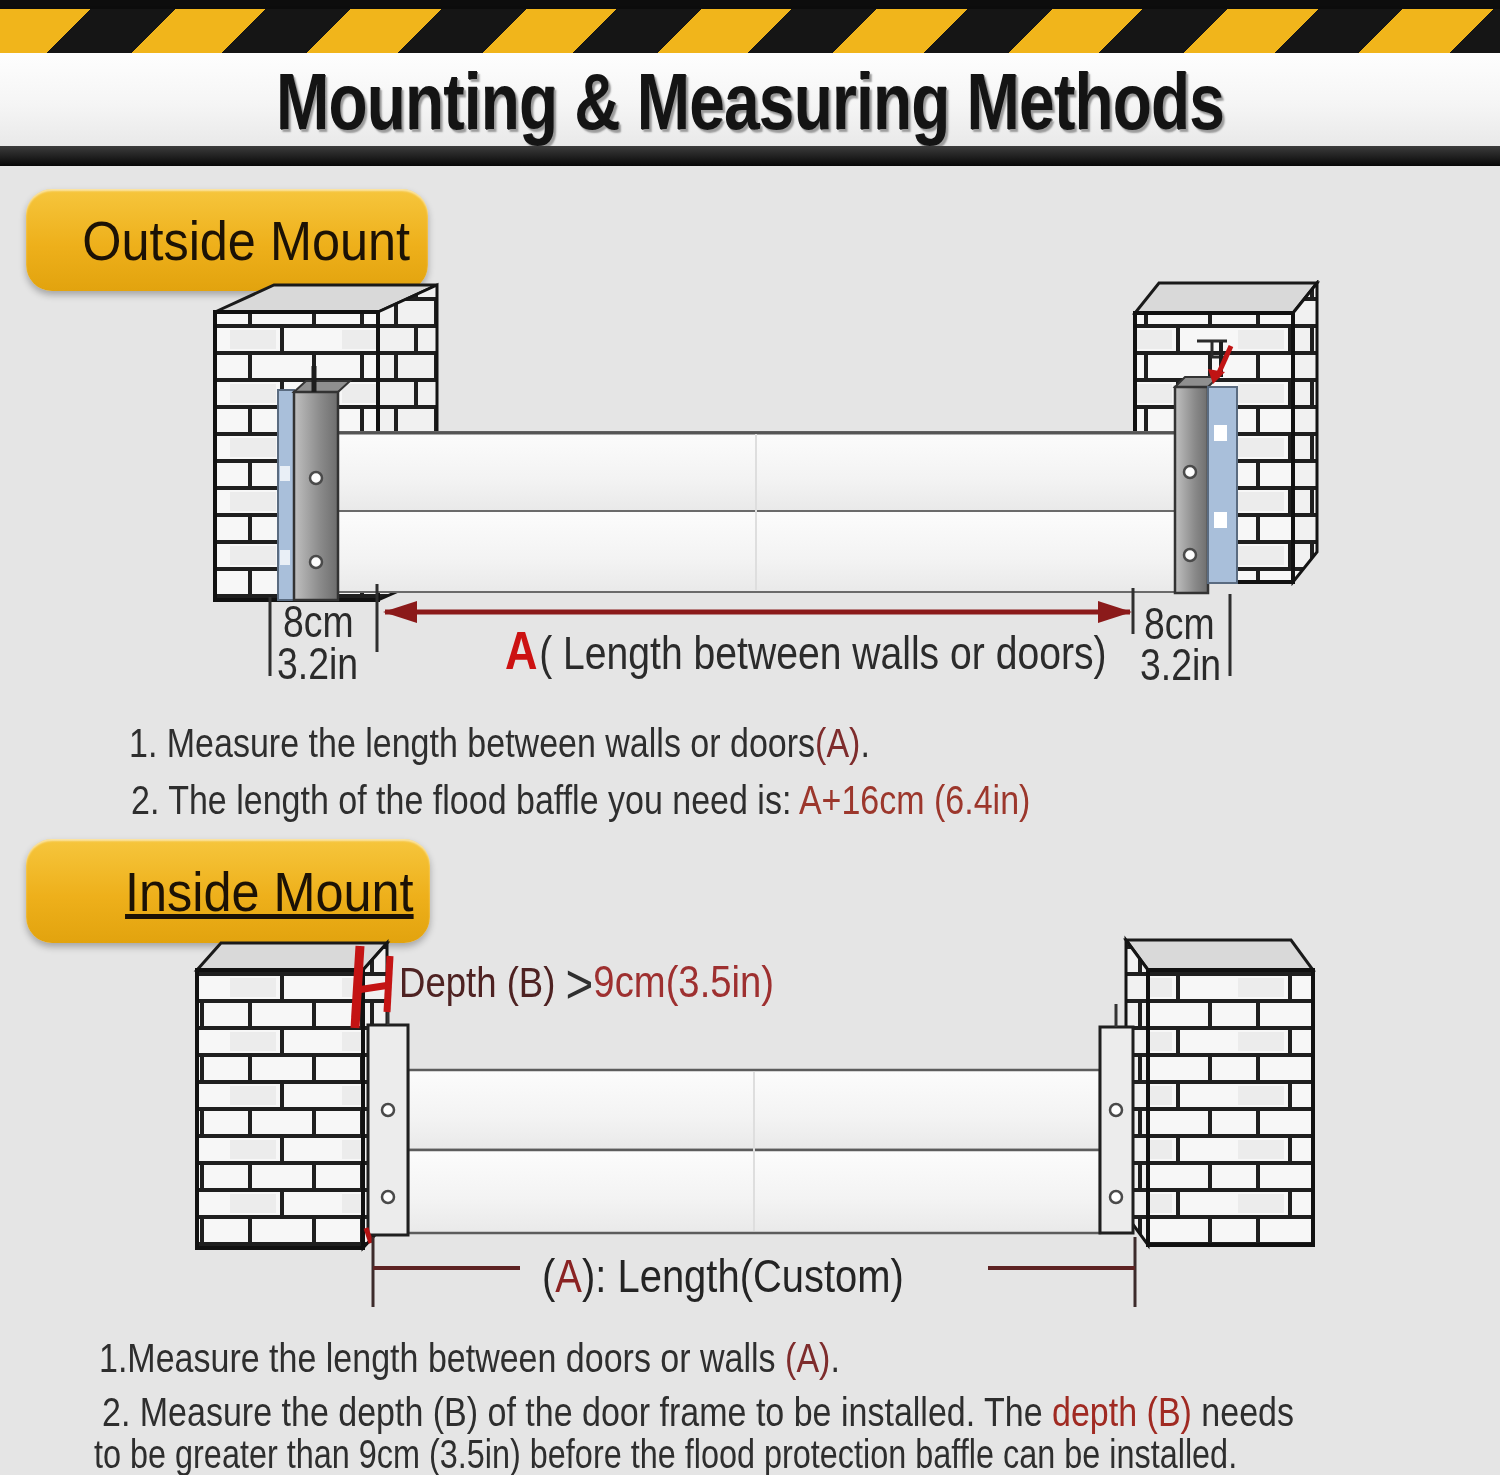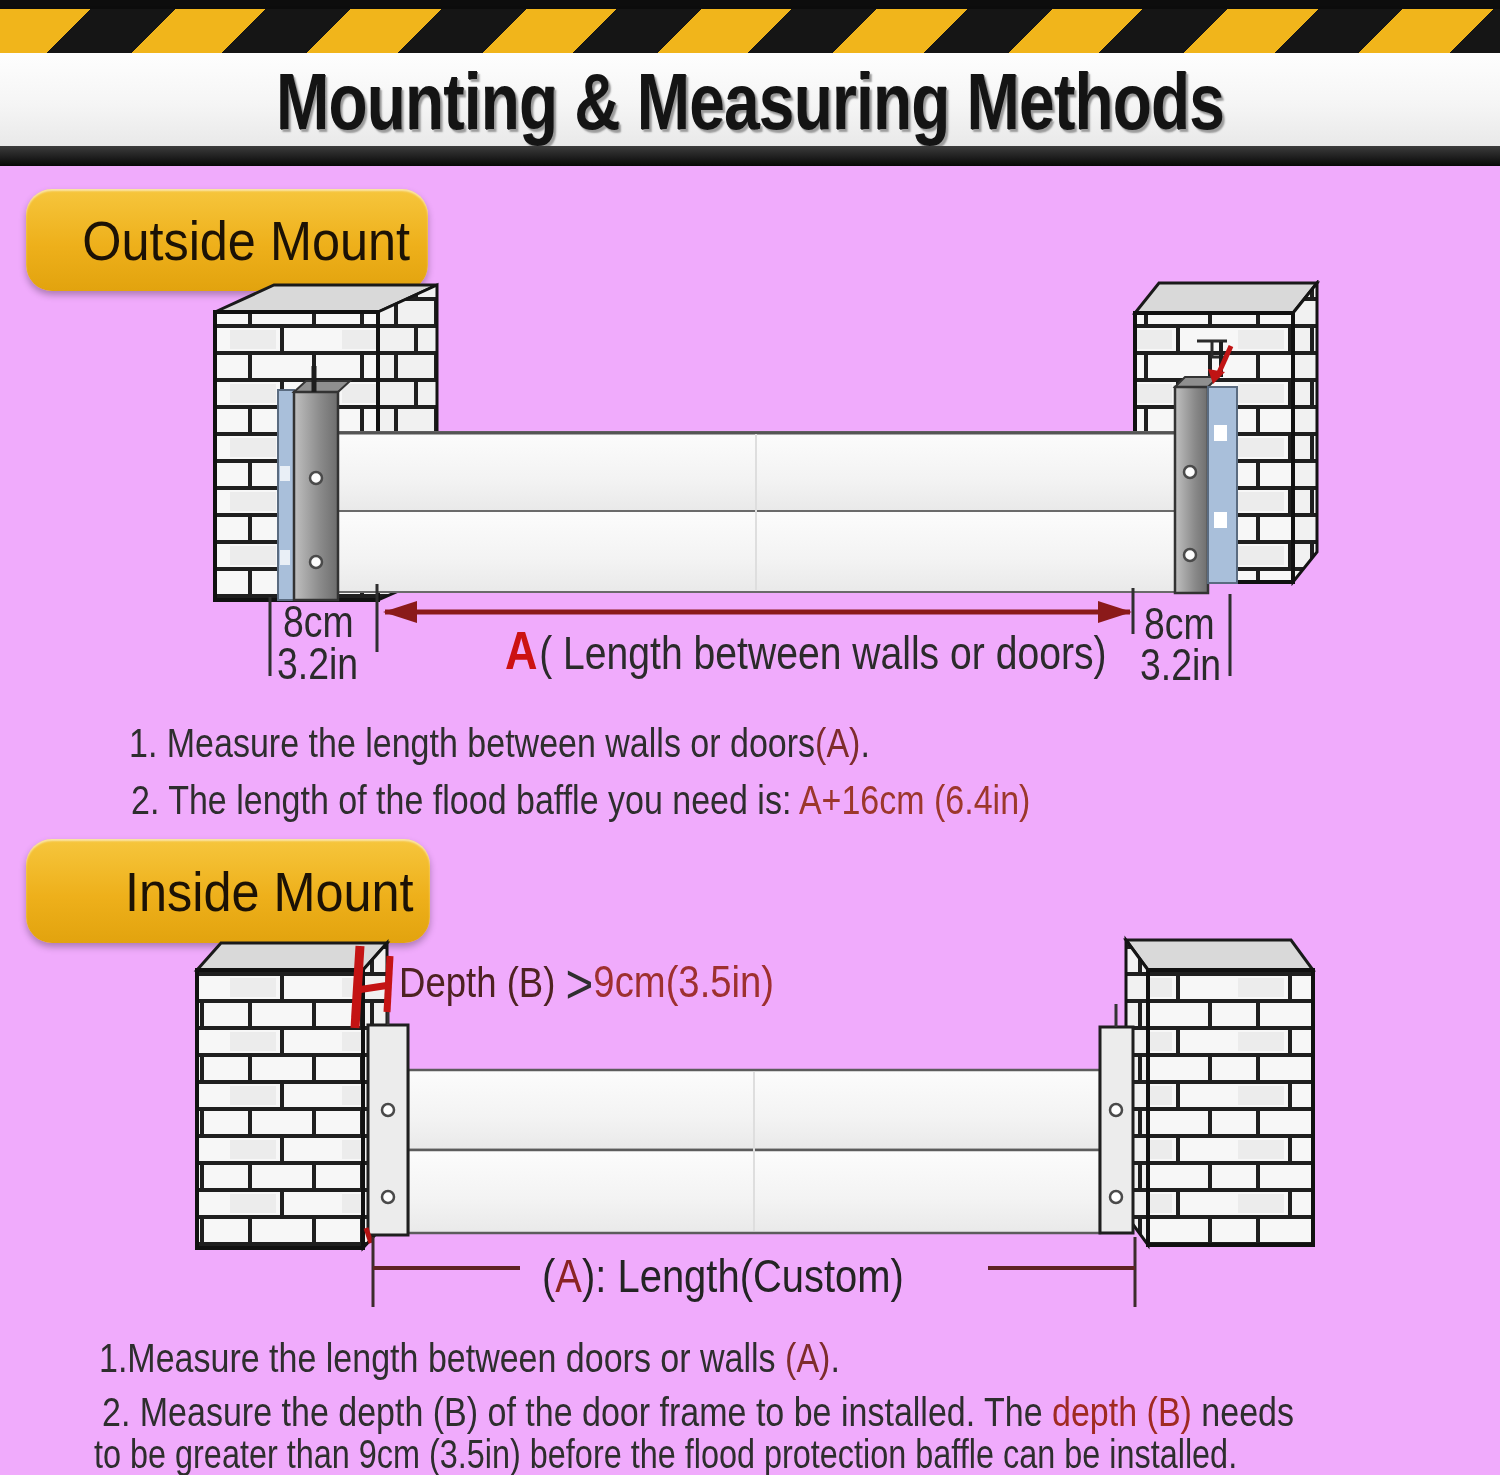--- a/index.html
+++ b/index.html
@@ -1,16 +1,16 @@
 <!DOCTYPE html>
 <html><head>
 <meta charset="utf-8">
 <style>
   html,body{margin:0;padding:0;background:#ffffff;}
-  #canvas{position:relative;width:1500px;height:1475px;background:#f0abfc;overflow:hidden;
+  #canvas{position:relative;width:1500px;height:1475px;background:#e5e5e5;overflow:hidden;
           font-family:"Liberation Sans", sans-serif;}
   .abs{position:absolute;}
   
   .topbar{left:0;top:0;width:100%;height:9px;background:#0d0d0d;}
   .hazard{left:0;top:9px;width:100%;height:44px;
           background:repeating-linear-gradient(135deg,#f1b51b 0 64px,#151515 64px 124px);
           box-shadow:0 3px 6px rgba(0,0,0,.18);}
   .titleband{left:0;top:53px;width:100%;height:93px;
           background:linear-gradient(180deg,#fefefe 0%,#f5f5f5 55%,#e9e9e9 100%);}
   .midbar{left:0;top:146px;width:100%;height:20px;
@@ -19,21 +19,21 @@
           font-weight:800;color:#141414;letter-spacing:-1px;
           transform:scaleX(.8);transform-origin:50% 0;
           text-shadow:3px 3px 2px #9b9b9b,1px 1px 0 #4a4a4a;white-space:nowrap;}
   
   .badge{border-radius:26px;display:flex;align-items:center;justify-content:flex-end;
          background:linear-gradient(180deg,#f6c63d 0%,#eeb01b 55%,#e2a30e 100%);
          box-shadow:0 4px 7px rgba(0,0,0,.28), inset 0 2px 2px rgba(255,255,255,.55);
          color:#1c1205;}
   .badge span{display:inline-block;font-size:56px;font-weight:500;transform:scaleX(.9);white-space:nowrap;}
   #badge-outside{left:26px;top:189px;width:402px;height:102px;}
-  #badge-inside{left:26px;top:839px;width:404px;height:104px;}
+  #badge-inside{left:26px;top:839px;width:404px;height:104px;text-decoration:underline;}
   
   .t{position:absolute;white-space:nowrap;color:#2b2b2b;line-height:1.12;transform-origin:left top;}
   .cond{transform:scaleX(.85);}
   .dim{font-size:44px;color:#2b2b2b;}
   .step{font-size:40px;color:#2e2e2e;}
   .maroon{color:#7e2c2c;}
   .redish{color:#9c372c;}
   .bigA{color:#cc1212;font-weight:800;font-size:53px;line-height:1;margin-right:2px;}
   svg{position:absolute;left:0;}
 </style>

